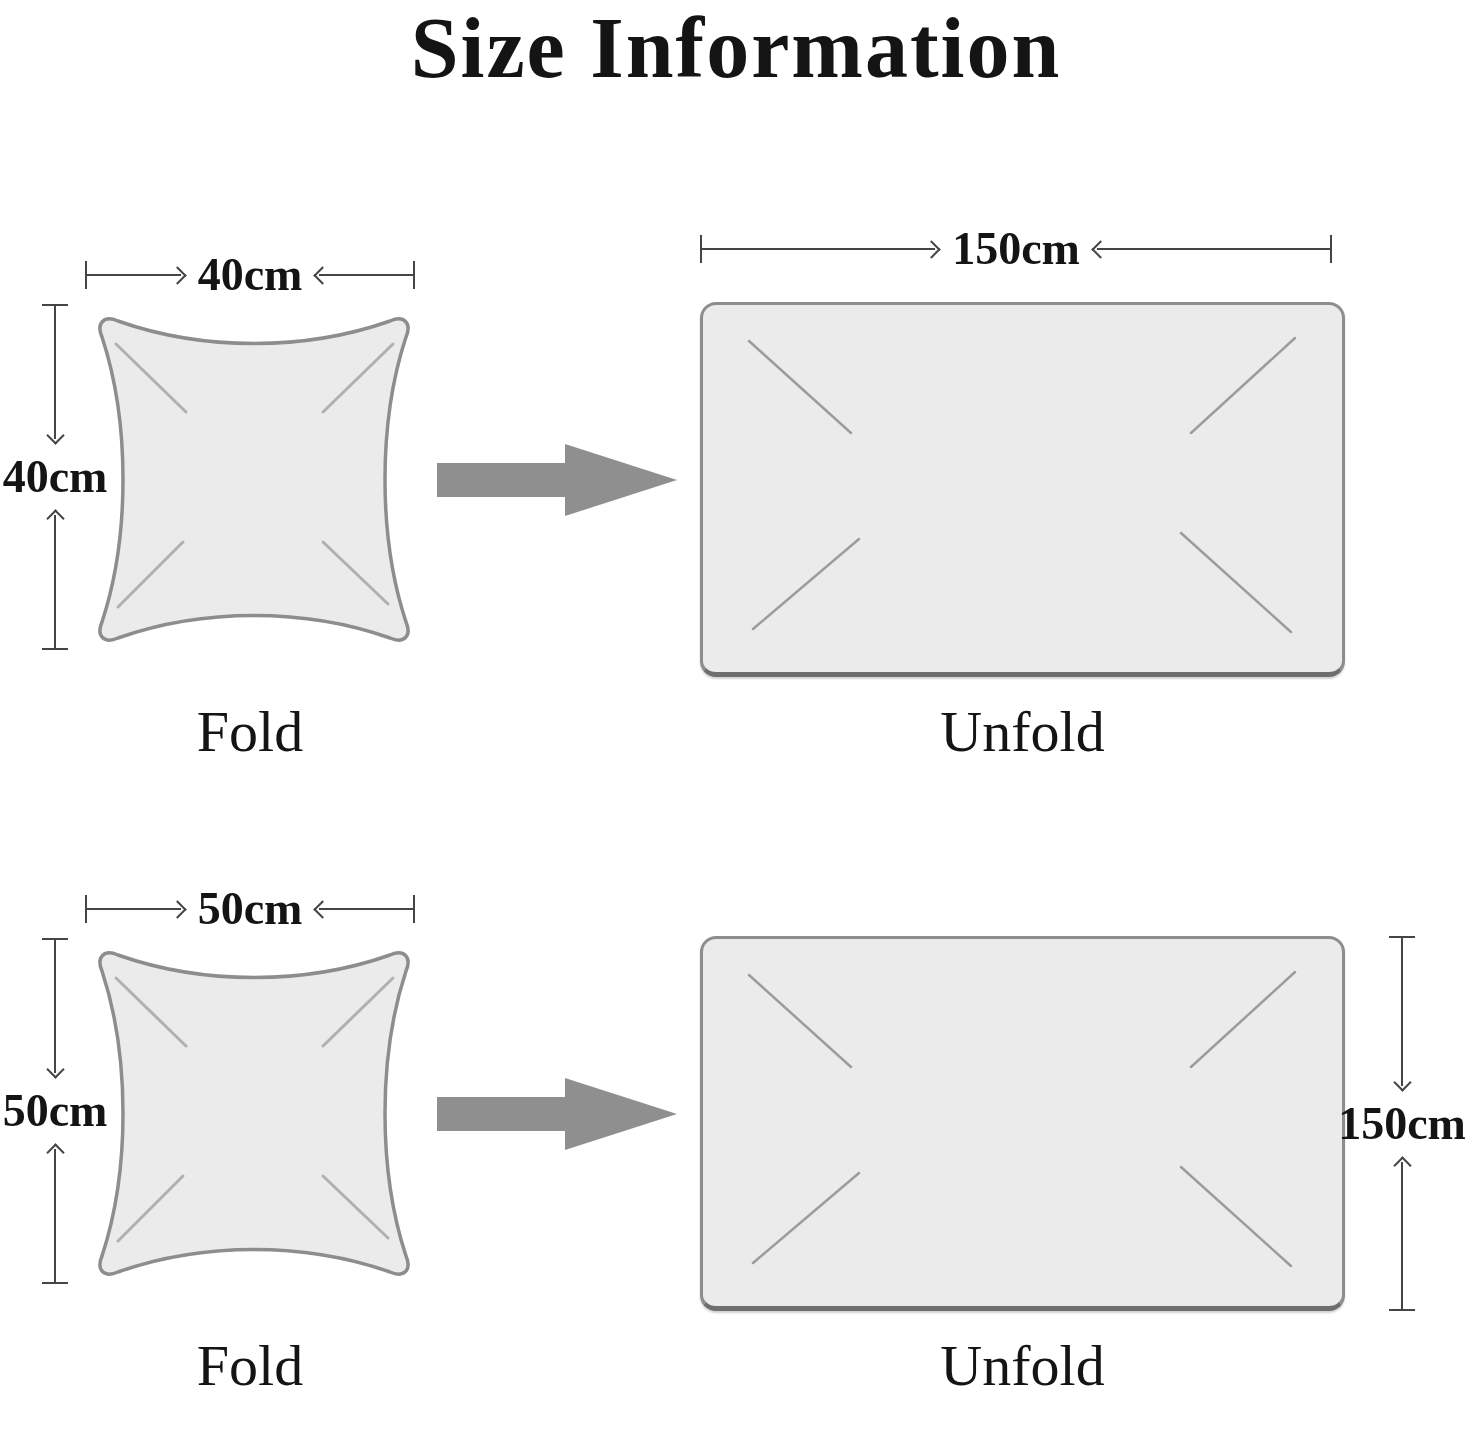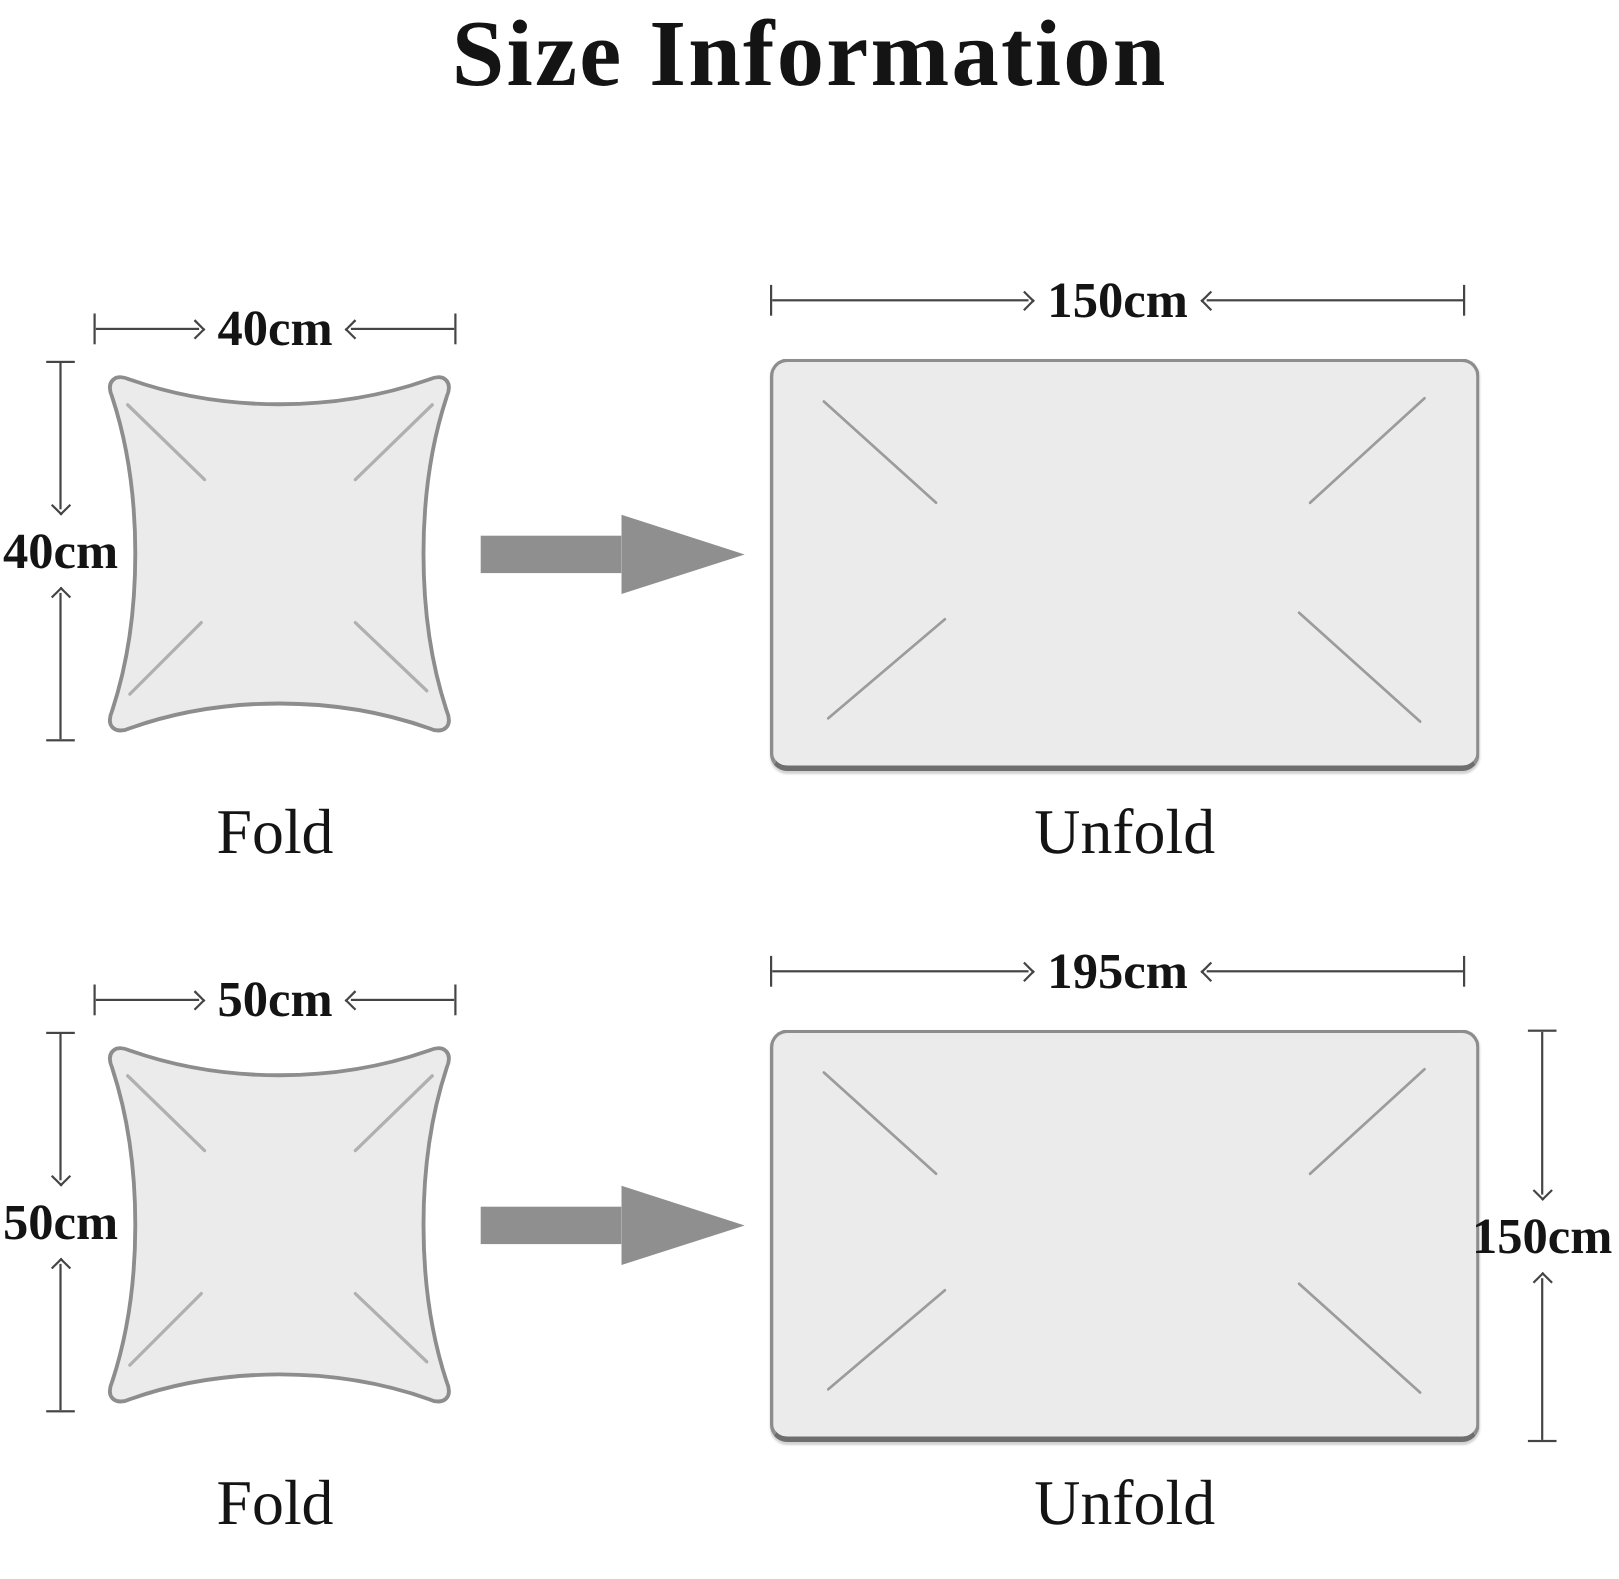--- a/index.html
+++ b/index.html
@@ -14,21 +14,21 @@
   #stage{
     position:relative;width:1472px;height:1435px;background:#fff;overflow:hidden;
     font-family:"Liberation Serif","DejaVu Serif",serif;color:var(--textc);
   }
   .title{
     position:absolute;left:0;top:0;width:1472px;height:96px;
     display:flex;align-items:center;justify-content:center;
     font-size:86px;font-weight:700;letter-spacing:2px;white-space:nowrap;
   }
   .row{position:absolute;left:0;width:1472px;height:530px;}
-  .row1{top:246px;}
+  .row1{top:222px;}
   .row2{top:856px;}
 
   
   .tick-v{width:2px;height:28px;background:var(--dimc);flex:0 0 auto;}
   .tick-h{height:2px;width:26px;background:var(--dimc);flex:0 0 auto;}
   .lineh{height:2px;background:var(--dimc);flex:1 1 auto;}
   .linev{width:2px;background:var(--dimc);flex:1 1 auto;}
   .chev{width:11px;height:11px;flex:0 0 auto;border:0 solid var(--dimc);transform:rotate(45deg);}
   .chev.r{border-top-width:2px;border-right-width:2px;margin-left:-10px;}
   .chev.l{border-bottom-width:2px;border-left-width:2px;margin-right:-10px;}
@@ -217,33 +217,20 @@
         <line class="crease" x1="30" y1="300" x2="95" y2="235"></line>
         <line class="crease" x1="300" y1="297" x2="235" y2="235"></line>
       </g>
     </svg>
 
     <div class="bigarrow">
       <span class="shaft"></span>
       <span class="head"></span>
     </div>
 
-    <div class="hdim unfold-hdim">
-      <span class="tick-v"></span>
-      <span class="hseg">
-        <span class="lineh"></span>
-        <span class="chev r"></span>
-      </span>
-      <span class="dimlabel">195cm</span>
-      <span class="hseg">
-        <span class="chev l"></span>
-        <span class="lineh"></span>
-      </span>
-      <span class="tick-v"></span>
-    </div>
 
     <div class="urect">
       <svg width="639" height="367" viewBox="0 0 639 367">
         <line class="crease" x1="46" y1="36" x2="148" y2="128"></line>
         <line class="crease" x1="592" y1="33" x2="488" y2="128"></line>
         <line class="crease" x1="50" y1="324" x2="156" y2="234"></line>
         <line class="crease" x1="588" y1="327" x2="478" y2="228"></line>
       </svg>
     </div>
 

